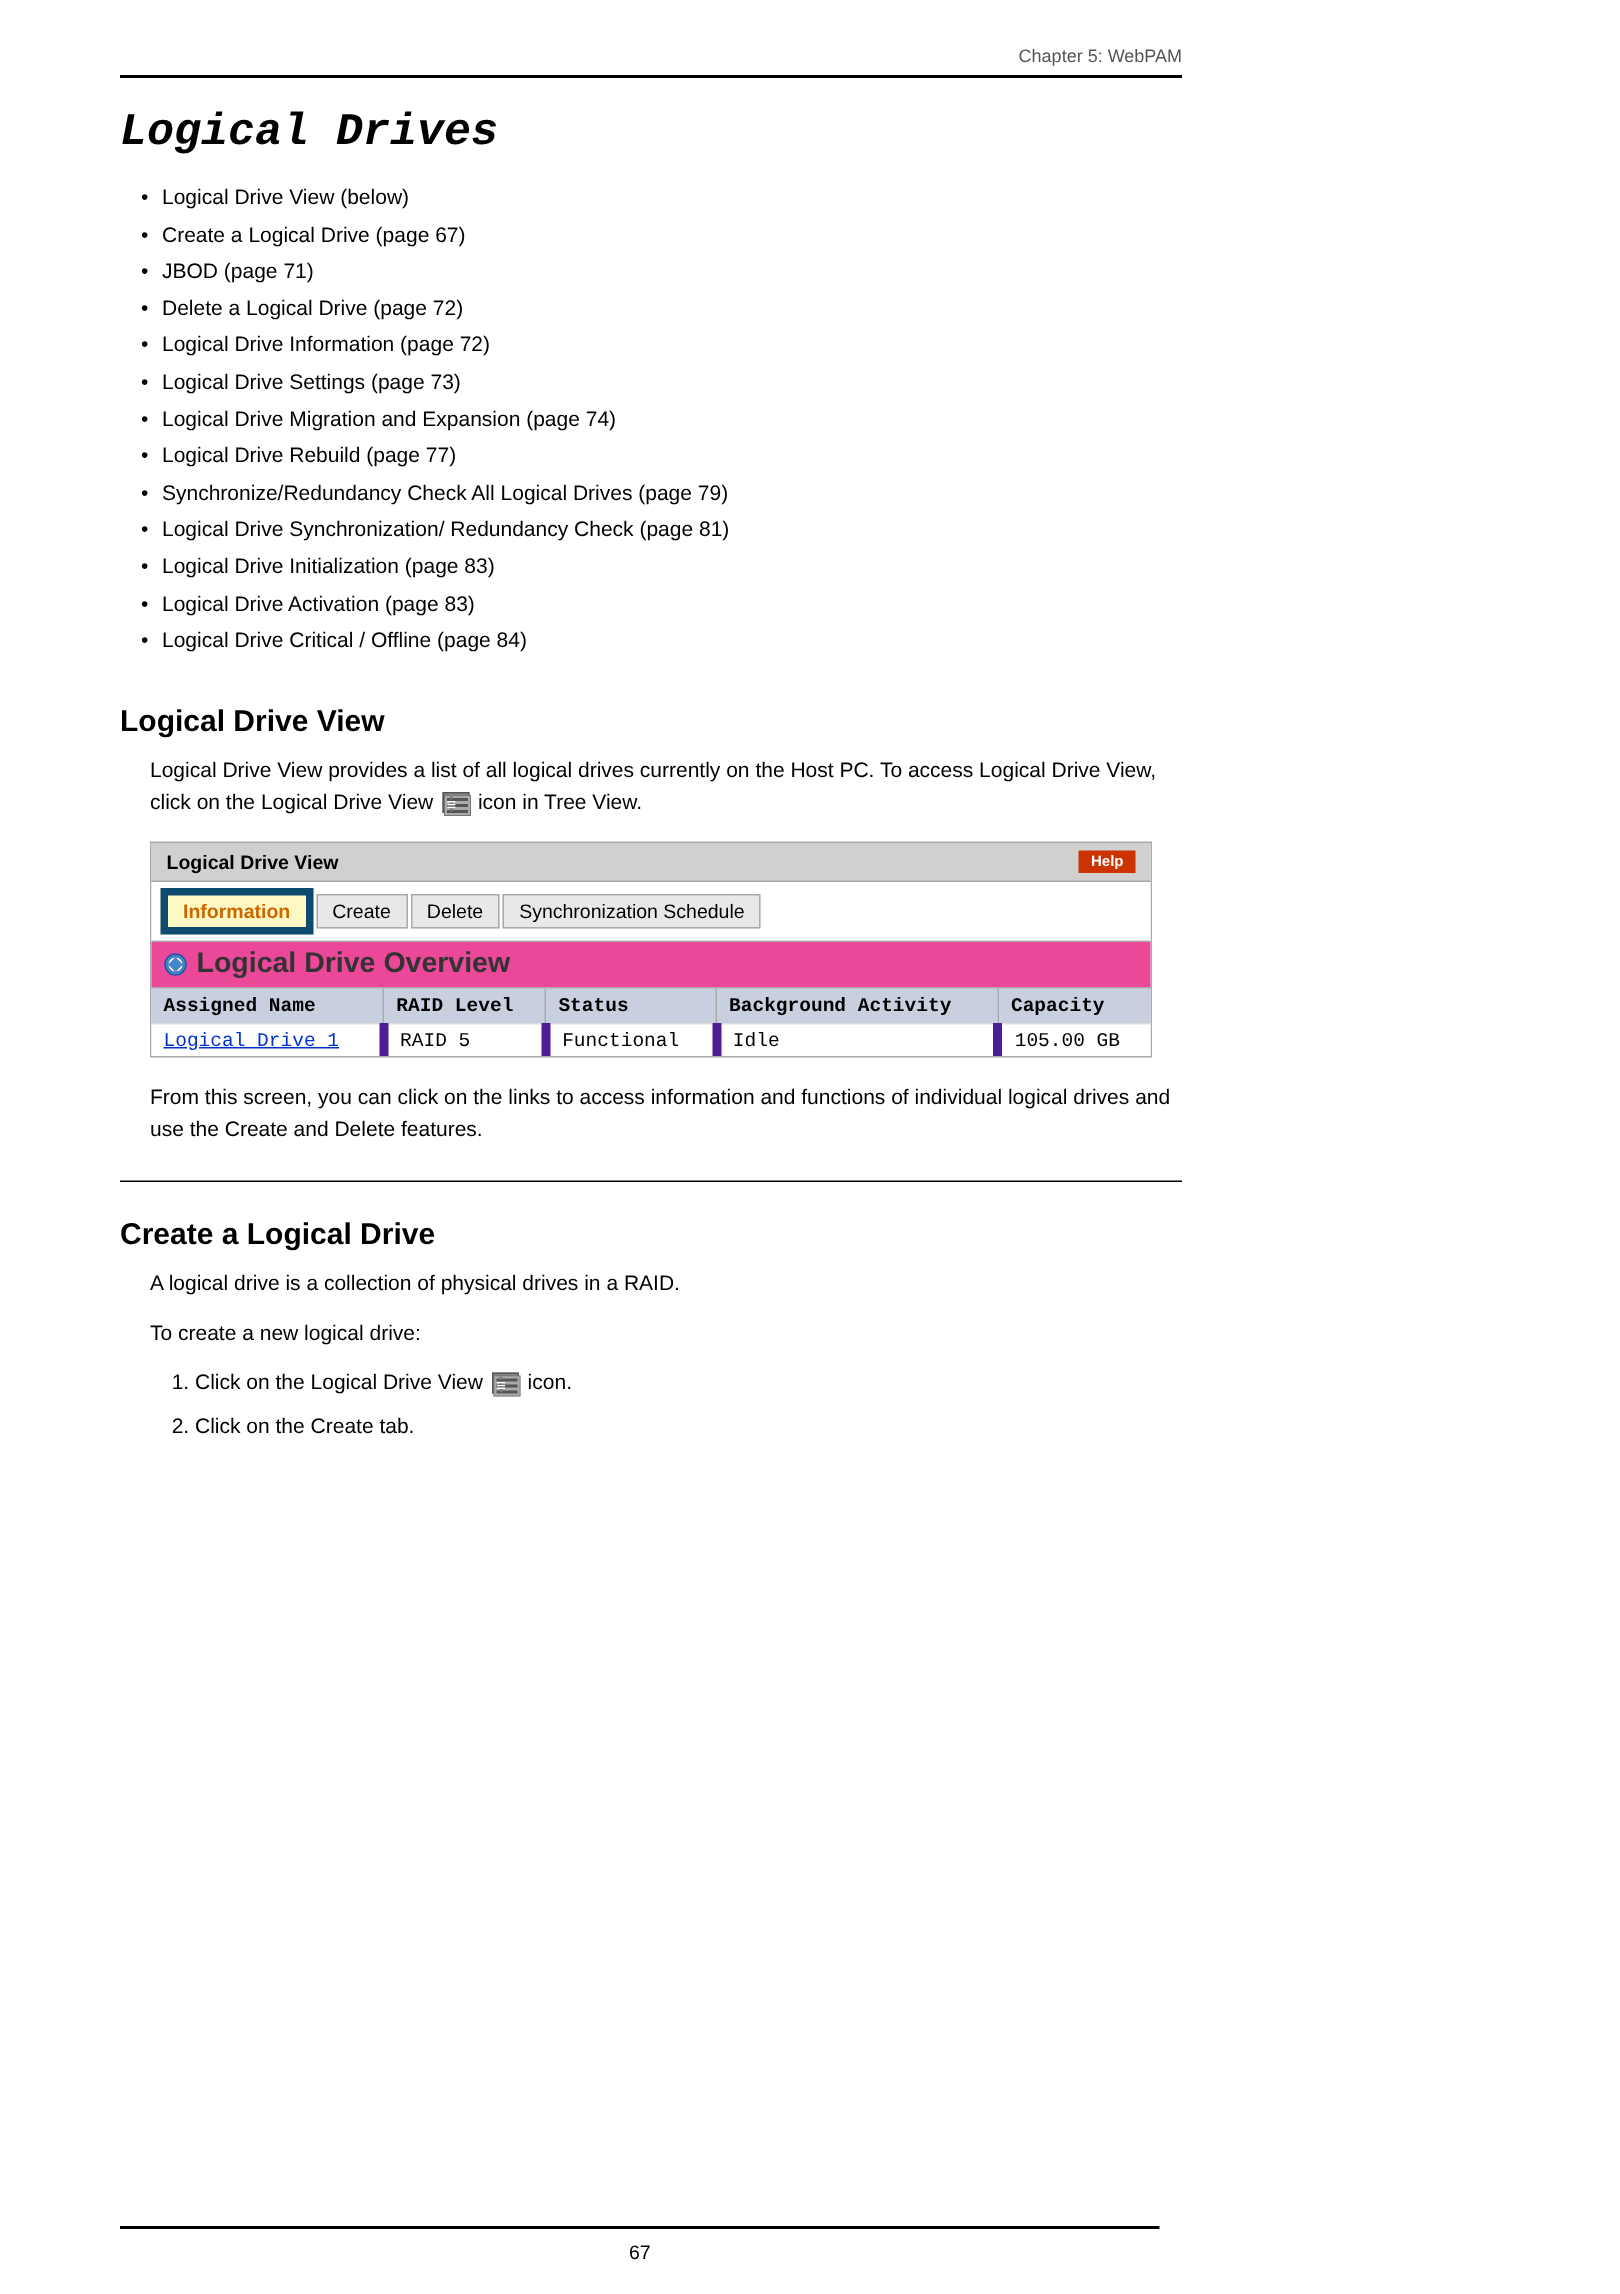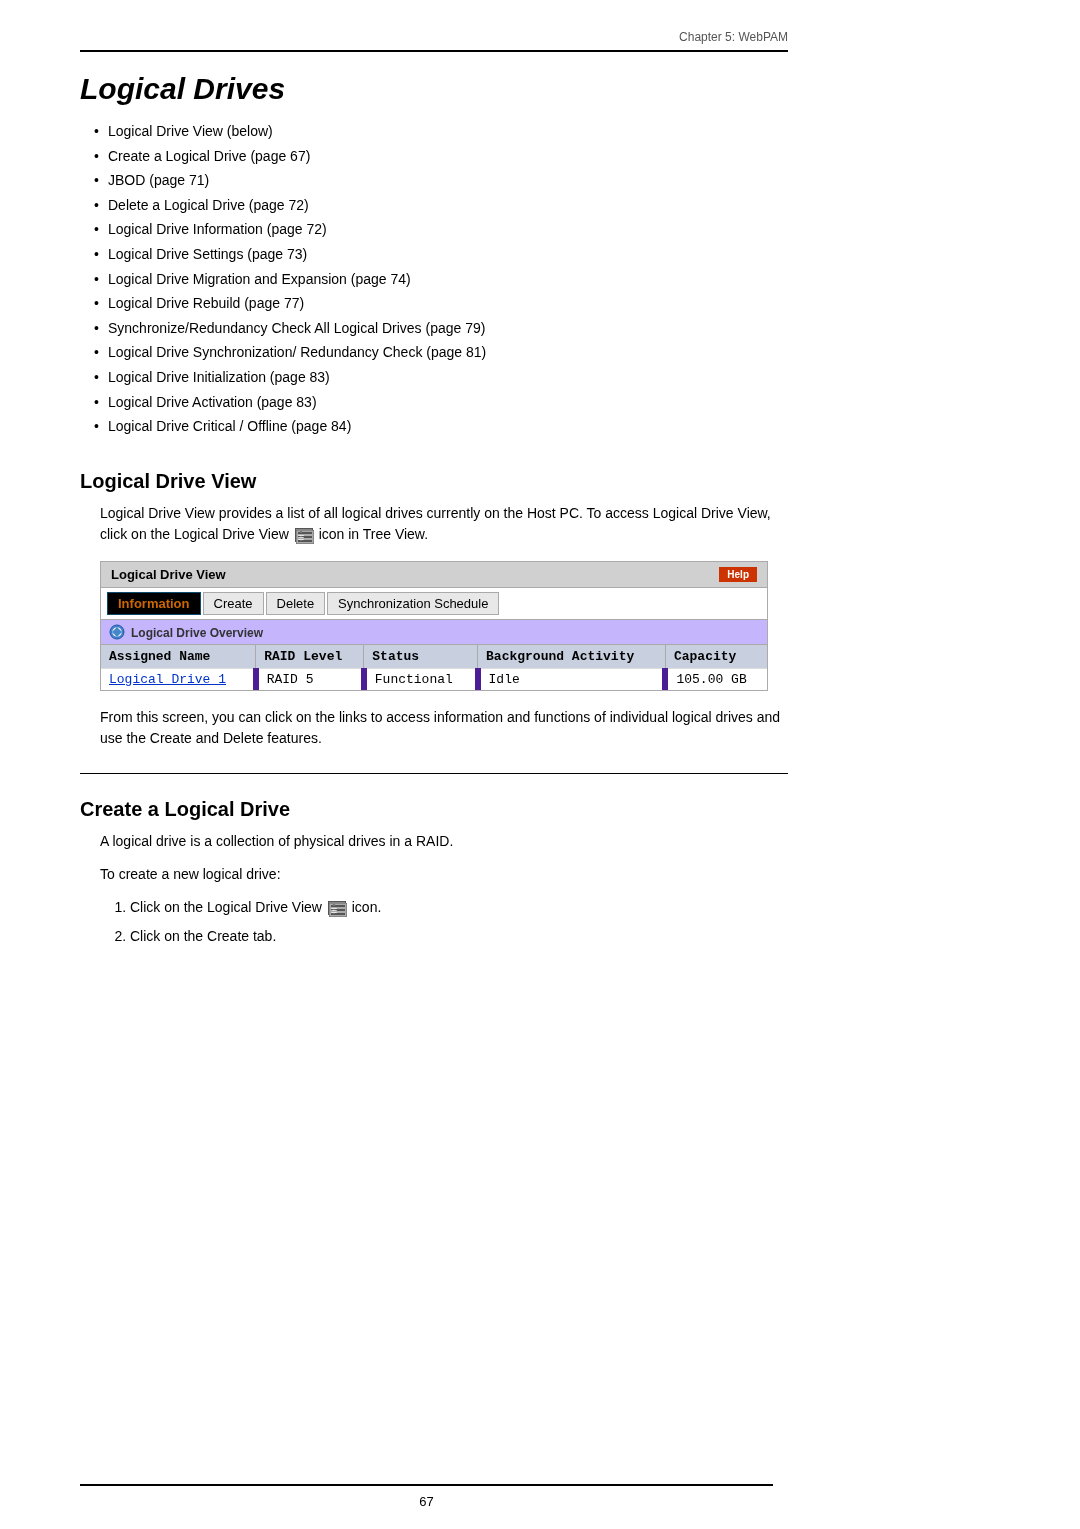--- a/index.html
+++ b/index.html
@@ -21,21 +21,21 @@
     }
     .chapter-header {
       text-align: right;
       font-size: 12px;
       color: #555;
       margin-bottom: 8px;
       border-bottom: 2px solid #000;
       padding-bottom: 6px;
     }
     .main-title {
-      font-family: Liberation Sans, sans-serif;
+      font-family: Liberation Mono, monospace;
       font-size: 30px;
       font-weight: bold;
       font-style: italic;
       margin-top: 20px;
       margin-bottom: 16px;
       color: #000;
     }
     .two-col-list {
       display: flex;
       gap: 0;
@@ -114,36 +114,36 @@
     }
     .ldv-tab {
       padding: 3px 10px;
       font-size: 13px;
       cursor: pointer;
       border: 1px solid transparent;
     }
     .ldv-tab.active {
       color: #cc6600;
       font-weight: bold;
-      border: 1px solid #0c4a6e;
-      background: #000000;
+      border: 5px solid #0c4a6e;
+      background: #fef9c3;
     }
     .ldv-tab.inactive {
       color: #000;
       border: 1px solid #aaa;
       background: #e8e8e8;
     }
     .ldv-overview-row {
       display: flex;
-      align-items: flex-end;
+      align-items: center;
       padding: 4px 8px;
-      background: #c4b5fd;
+      background: #ec4899;
       border-bottom: 1px solid #aaa;
       gap: 6px;
-      font-size: 12px;
+      font-size: 19px;
       font-weight: bold;
       color: #333;
     }
     .overview-icon {
       width: 16px;
       height: 16px;
       display: inline-block;
     }
     .ldv-table {
       width: 100%;

